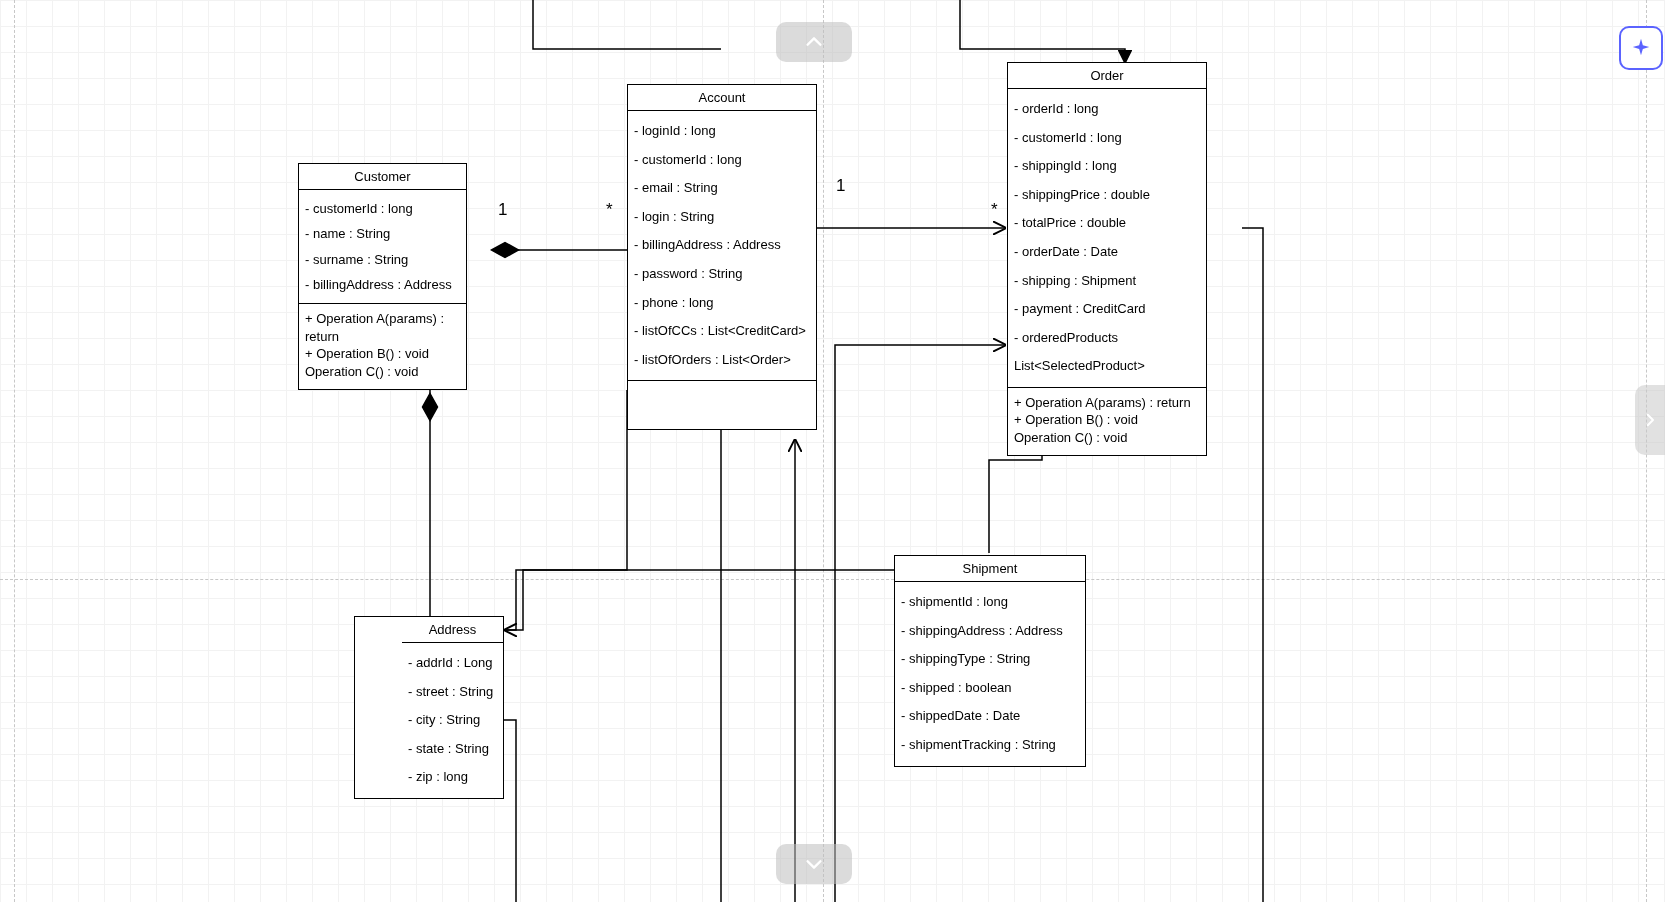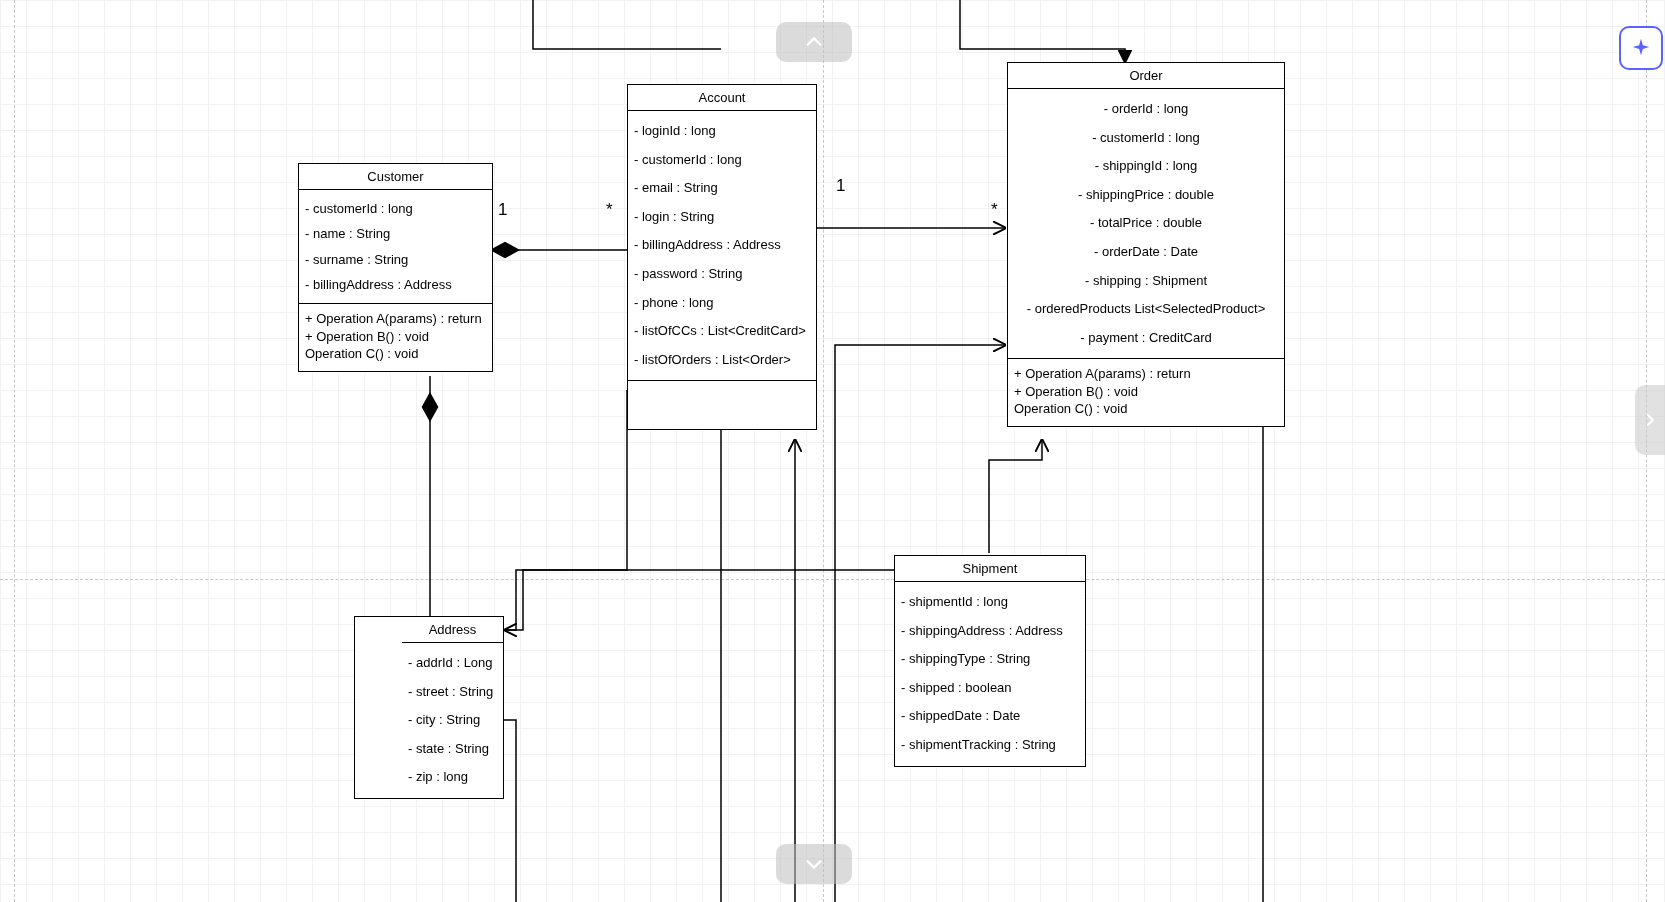--- a/index.html
+++ b/index.html
@@ -177,21 +177,21 @@
     <polyline points="835,902 835,345 1005,345" fill="none" stroke="#000" stroke-width="1.5" marker-end="url(#arrow)"></polyline>
 
     <polyline points="504,720 516,720 516,902" fill="none" stroke="#000" stroke-width="1.5"></polyline>
   </svg>
 
   <div class="mlabel" style="left:498px; top:200px;">1</div>
   <div class="mlabel" style="left:606px; top:200px;">*</div>
   <div class="mlabel" style="left:836px; top:176px;">1</div>
   <div class="mlabel" style="left:991px; top:200px;">*</div>
 
-  <div class="uml-class" style="left:298px; top:163px; width:195px;">
+  <div class="uml-class" style="left:298px; top:163px; width:169px;">
     <div class="name">Customer</div>
     <div class="attrs">
       <div>- customerId : long</div>
       <div>- name : String</div>
       <div>- surname : String</div>
       <div>- billingAddress : Address</div>
     </div>
     <div class="ops tight">
       <div>+   Operation A(params) : return</div>
       <div>+   Operation B() : void</div>
@@ -208,32 +208,32 @@
       <div>- login : String</div>
       <div>- billingAddress : Address</div>
       <div>- password : String</div>
       <div>- phone : long</div>
       <div>- listOfCCs : List&lt;CreditCard&gt;</div>
       <div>- listOfOrders : List&lt;Order&gt;</div>
     </div>
     <div class="emptyops"></div>
   </div>
 
-  <div class="uml-class" style="left:1007px; top:62px; width:278px;">
+  <div class="uml-class" style="left:1007px; top:62px; width:200px;">
     <div class="name">Order</div>
-    <div class="attrs" style="line-height:2.2;text-align:center;">
+    <div class="attrs" style="line-height:2.2;">
       <div>- orderId : long</div>
       <div>- customerId : long</div>
       <div>- shippingId : long</div>
       <div>- shippingPrice : double</div>
       <div>- totalPrice : double</div>
       <div>- orderDate : Date</div>
       <div>- shipping : Shipment</div>
+      <div>- payment : CreditCard</div>
       <div>- orderedProducts List&lt;SelectedProduct&gt;</div>
-      <div>- payment : CreditCard</div>
     </div>
     <div class="ops tight">
       <div>+    Operation A(params) : return</div>
       <div>+    Operation B() : void</div>
       <div>      Operation C() : void</div>
     </div>
   </div>
 
   <div class="uml-class" style="left:354px; top:616px; width:150px;padding-left:47px;">
     <div class="name">Address</div>

